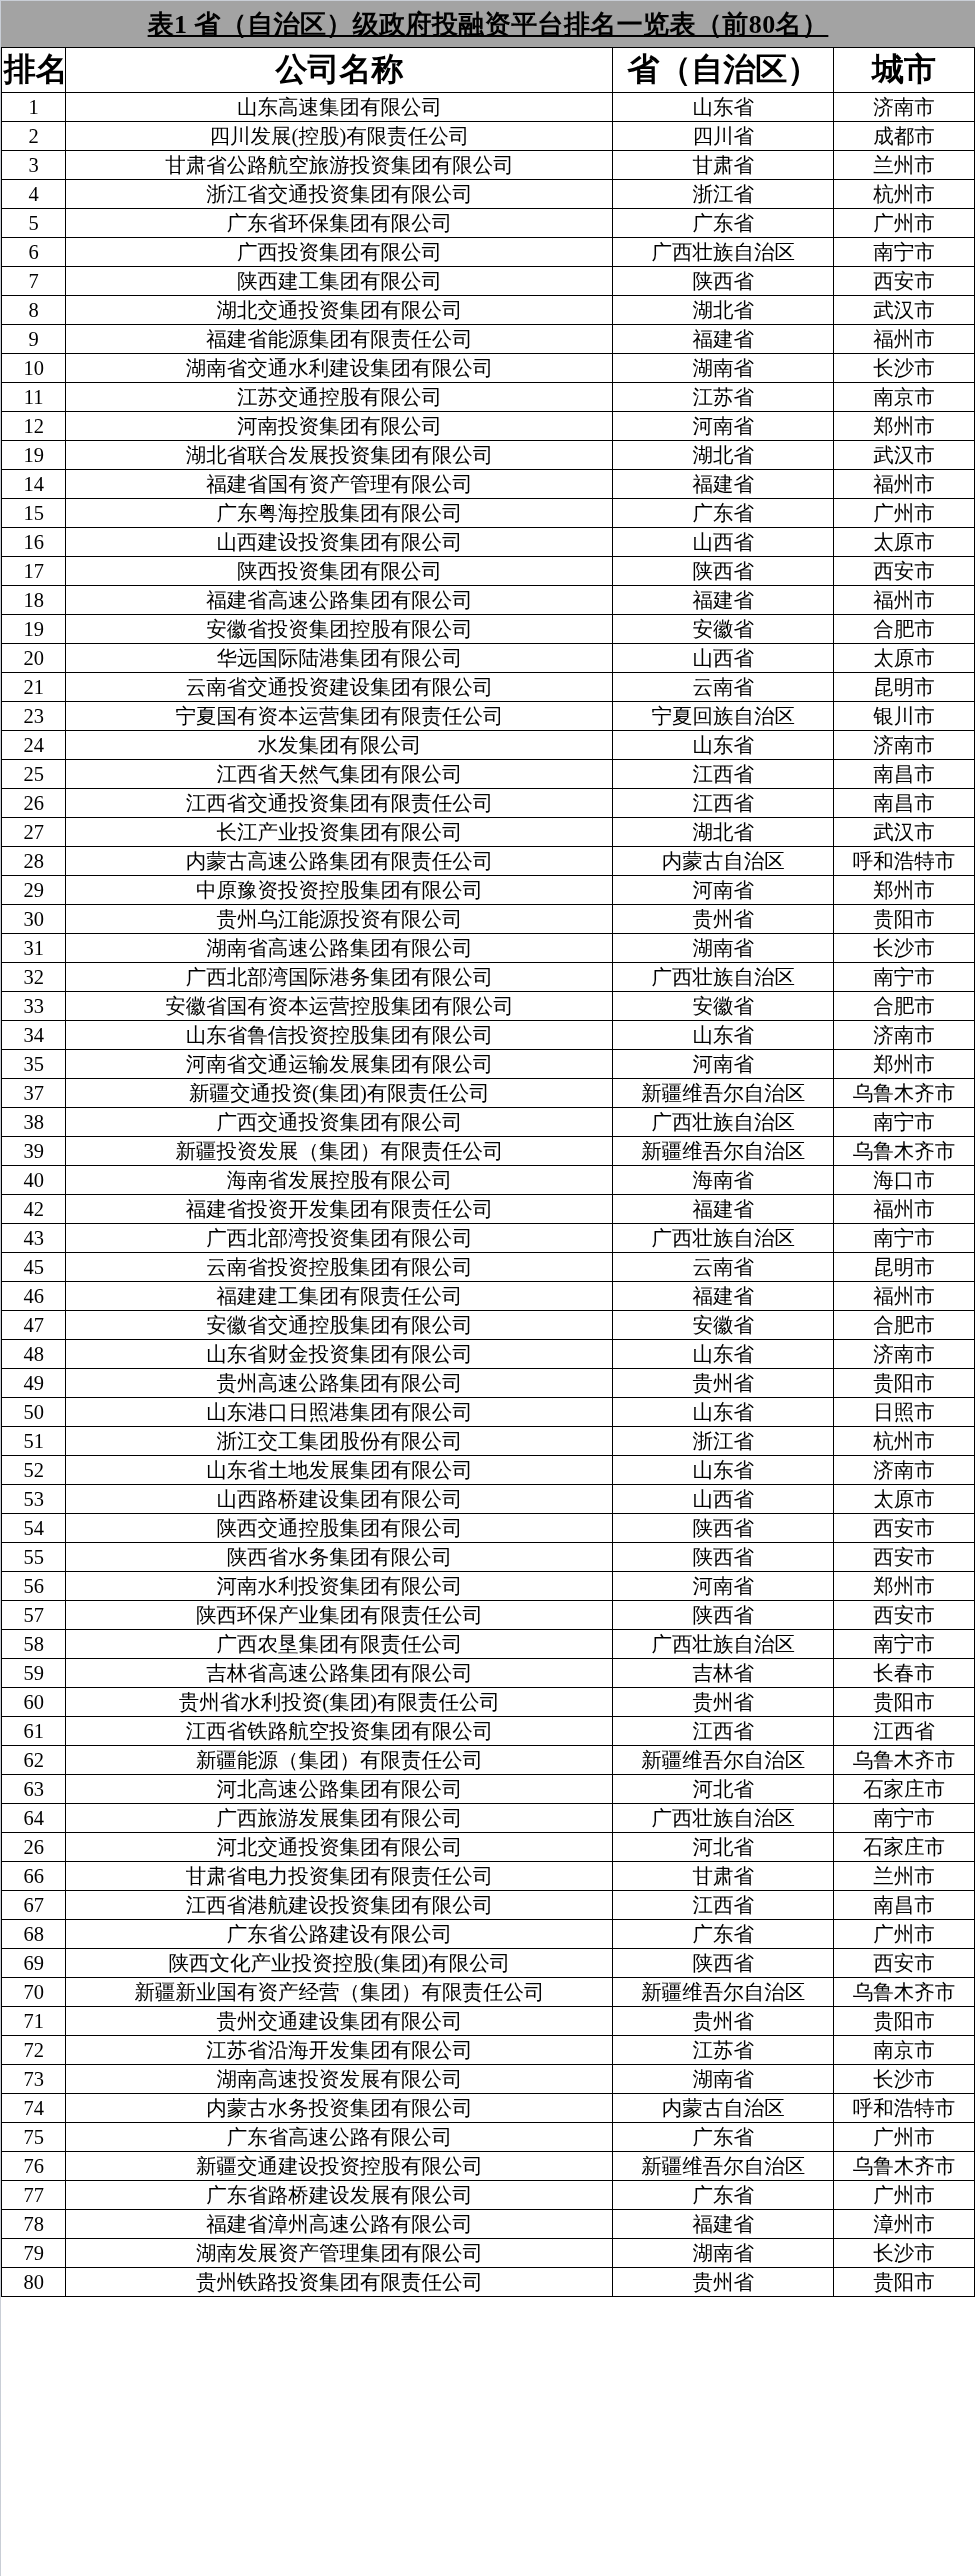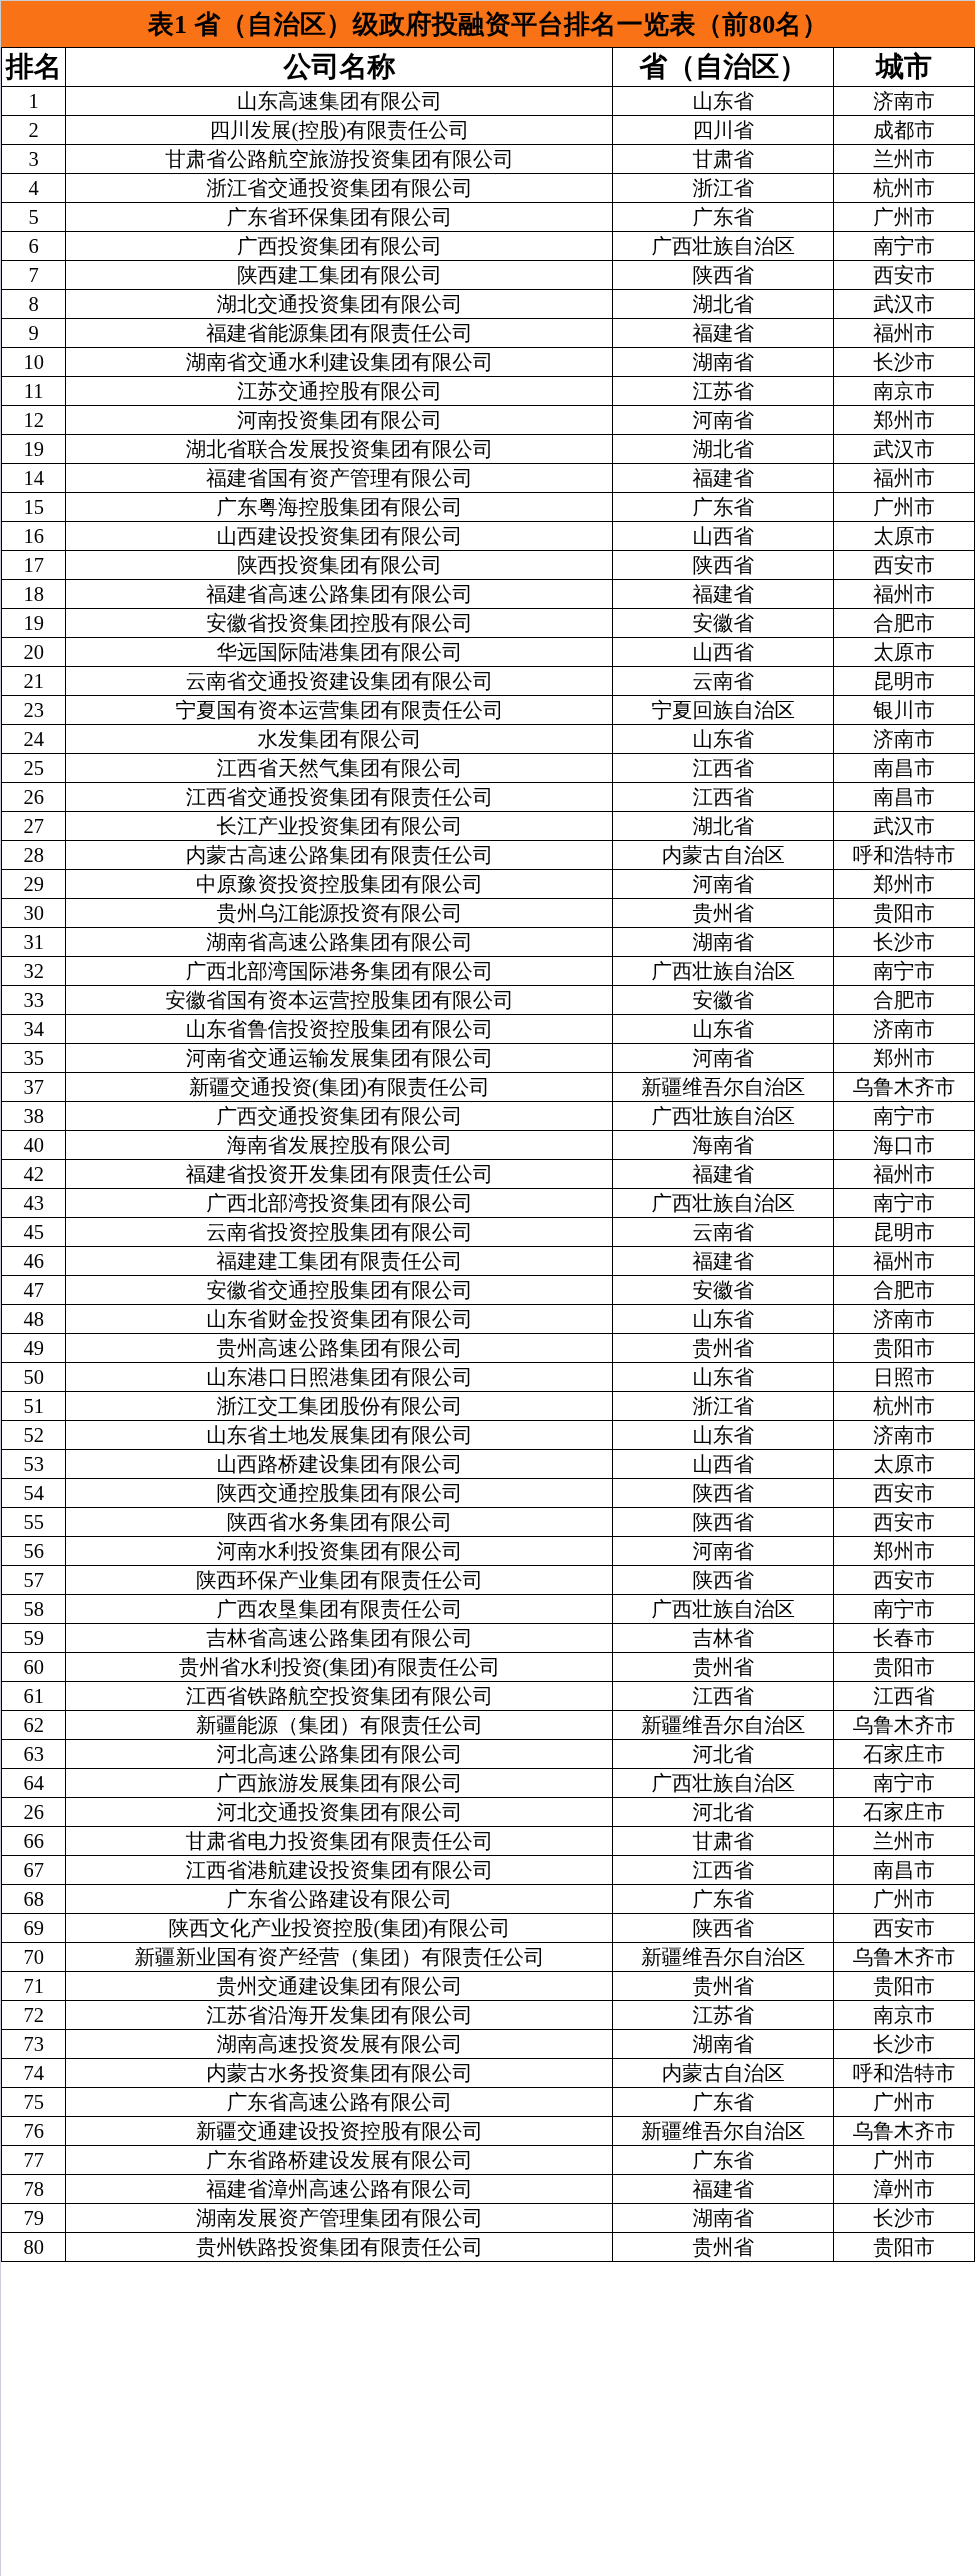--- a/index.html
+++ b/index.html
@@ -17,40 +17,41 @@
     box-sizing: border-box;
   }
   .doc-title {
     height: 46px;
     display: flex;
     align-items: center;
     justify-content: center;
     font-size: 26px;
     font-weight: bold;
     letter-spacing: 0.4px;
-    background: #f97316;
+    background: #a3a3a3;
+    text-decoration: underline;
   }
   table.rank-table {
     width: 974px;
     border-collapse: collapse;
     table-layout: fixed;
     background: #ffffff;
   }
   table.rank-table th,
   table.rank-table td {
     border: 1.8px solid #000000;
     text-align: center;
     vertical-align: middle;
     padding: 0 1.8px;
     overflow: hidden;
     white-space: nowrap;
   }
   table.rank-table th {
     height: 28.6px;
-    font-size: 28px;
+    font-size: 32px;
     font-weight: bold;
   }
   table.rank-table td {
     height: 28px;
     font-size: 20.5px;
     font-weight: normal;
   }
   td.col-rank { font-size: 22px; }
   .col-rank     { width: 64px;  }
   .col-company  { width: 543px; }
@@ -288,20 +289,26 @@
     <td class="col-province">新疆维吾尔自治区</td>
     <td class="col-city">乌鲁木齐市</td>
   </tr>
       <tr>
     <td class="col-rank">38</td>
     <td class="col-company">广西交通投资集团有限公司</td>
     <td class="col-province">广西壮族自治区</td>
     <td class="col-city">南宁市</td>
   </tr>
       <tr>
+    <td class="col-rank">39</td>
+    <td class="col-company">新疆投资发展（集团）有限责任公司</td>
+    <td class="col-province">新疆维吾尔自治区</td>
+    <td class="col-city">乌鲁木齐市</td>
+  </tr>
+      <tr>
     <td class="col-rank">40</td>
     <td class="col-company">海南省发展控股有限公司</td>
     <td class="col-province">海南省</td>
     <td class="col-city">海口市</td>
   </tr>
       <tr>
     <td class="col-rank">42</td>
     <td class="col-company">福建省投资开发集团有限责任公司</td>
     <td class="col-province">福建省</td>
     <td class="col-city">福州市</td>

